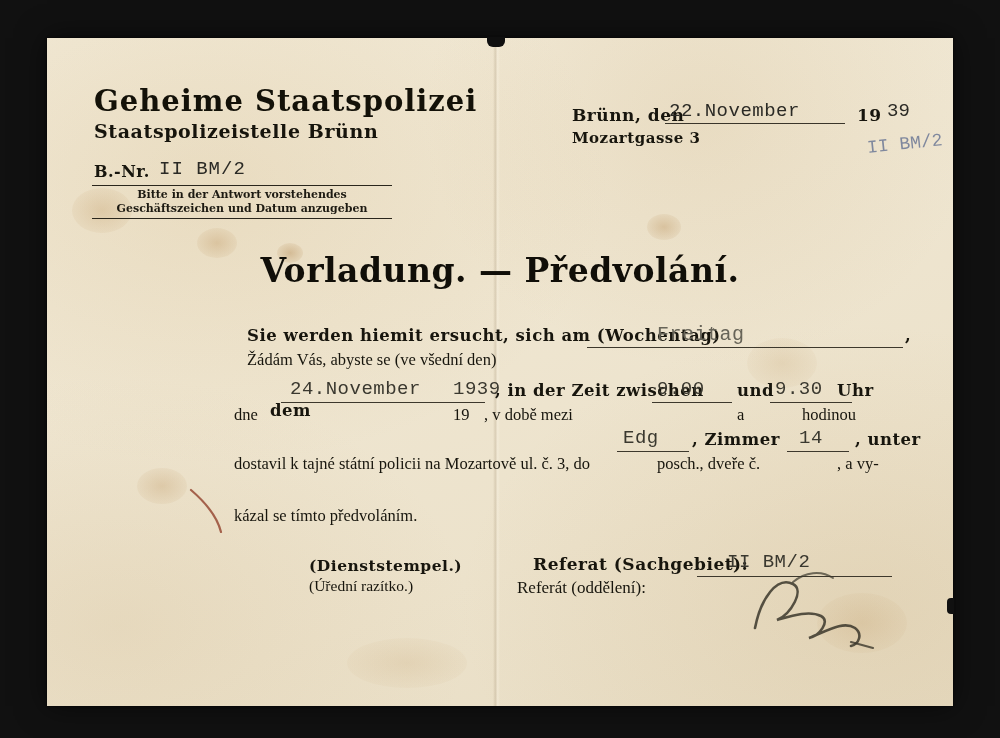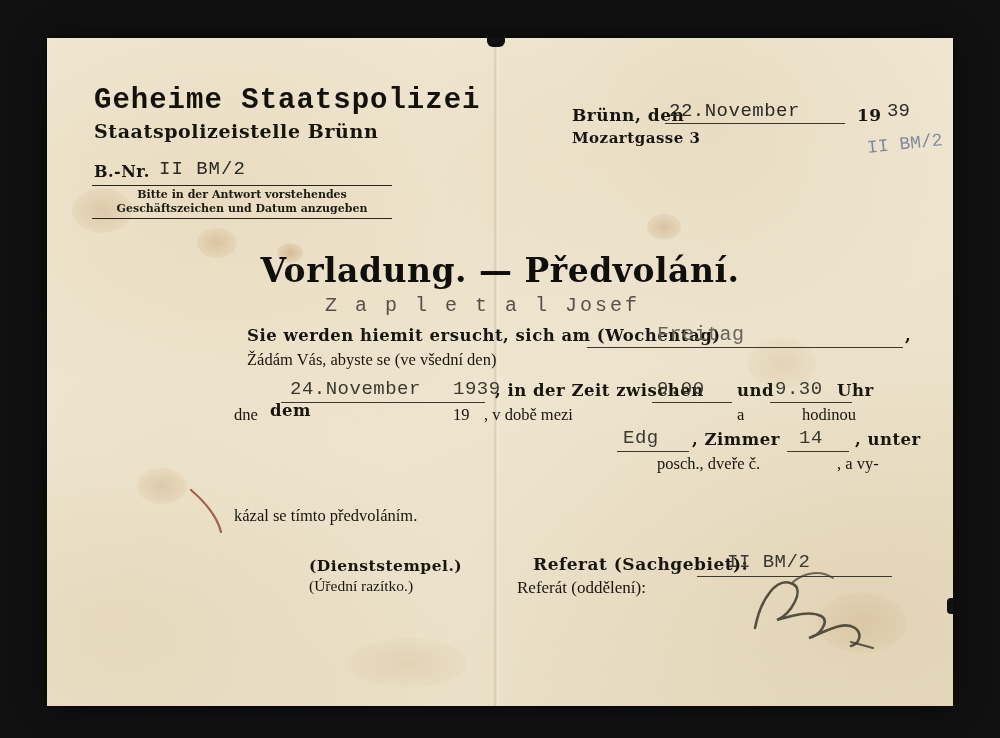--- a/index.html
+++ b/index.html
@@ -88,21 +88,20 @@
 
   
   #org-name {
     position: absolute;
     left: 47px;
     top: 48px;
     font-size: 29px;
     line-height: 1.05;
     color: #131108;
     letter-spacing: 1px;
-    font-family: Liberation Mono, monospace;
   }
   #org-sub {
     position: absolute;
     left: 47px;
     top: 82px;
     font-size: 19px;
     color: #16140c;
     letter-spacing: 0.6px;
   }
 
@@ -310,21 +309,20 @@
 
     <div id="place-line" class="fraktur">Brünn, den</div>
     <div id="date-day" class="type">22.November</div>
     <div id="date-rule"></div>
     <div id="year-19" class="fraktur">19</div>
     <div id="year-39" class="type">39</div>
     <div id="addr-street" class="fraktur">Mozartgasse 3</div>
     <div id="pencil-mark">II BM/2</div>
 
     <div id="title" class="fraktur">Vorladung. — Předvolání.</div>
-    <div id="subject-name" class="typegrey">Z a p l e t a l  Josef</div>
 
     <div class="body-line fraktur" style="left:200px;top:288px;">Sie werden hiemit ersucht, sich am (Wochentag)</div>
     <div class="body-line" style="left:200px;top:312px;font-family:'Liberation Serif',serif;">Žádám Vás, abyste se (ve všední den)</div>
     <div class="rule" style="left:540px;top:309px;width:316px;"></div>
     <div class="fill fill-grey" style="left:590px;top:285px;font-size:20px;">Freitag</div>
     <div class="body-line fraktur" style="left:858px;top:288px;">,</div>
 
     <div class="body-line fraktur" style="left:187px;top:363px;margin-left:36px;">dem</div>
     <div class="body-line" style="left:187px;top:367px;font-family:'Liberation Serif',serif;">dne</div>
     <div class="rule" style="left:234px;top:364px;width:204px;"></div>
@@ -340,20 +338,21 @@
 
     <div class="body-line fraktur" style="left:690px;top:343px;">und</div>
     <div class="body-line" style="left:690px;top:367px;font-family:'Liberation Serif',serif;">a</div>
 
     <div class="rule" style="left:723px;top:364px;width:82px;"></div>
     <div class="fill" style="left:728px;top:340px;font-size:19px;">9.30</div>
 
     <div class="body-line fraktur" style="left:790px;top:343px;">Uhr</div>
     <div class="body-line" style="left:755px;top:367px;font-family:'Liberation Serif',serif;">hodinou</div>
 
+    <div class="body-line" style="left:187px;top:416px;font-family:'Liberation Serif',serif;">dostavil k tajné státní policii na Mozartově ul. č. 3, do</div>
 
     <div class="rule" style="left:570px;top:413px;width:72px;"></div>
     <div class="fill" style="left:576px;top:389px;font-size:19px;">Edg</div>
 
     <div class="body-line fraktur" style="left:645px;top:392px;">, Zimmer</div>
     <div class="body-line" style="left:610px;top:416px;font-family:'Liberation Serif',serif;">posch., dveře č.</div>
 
     <div class="rule" style="left:740px;top:413px;width:62px;"></div>
     <div class="fill" style="left:752px;top:389px;font-size:19px;">14</div>
 

